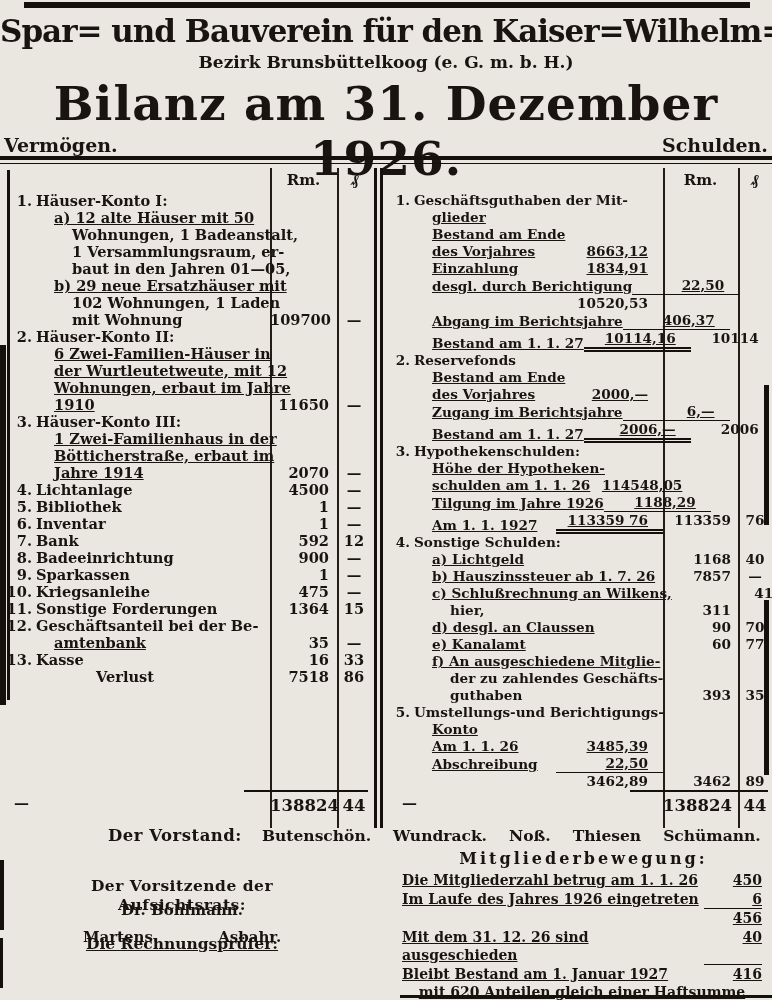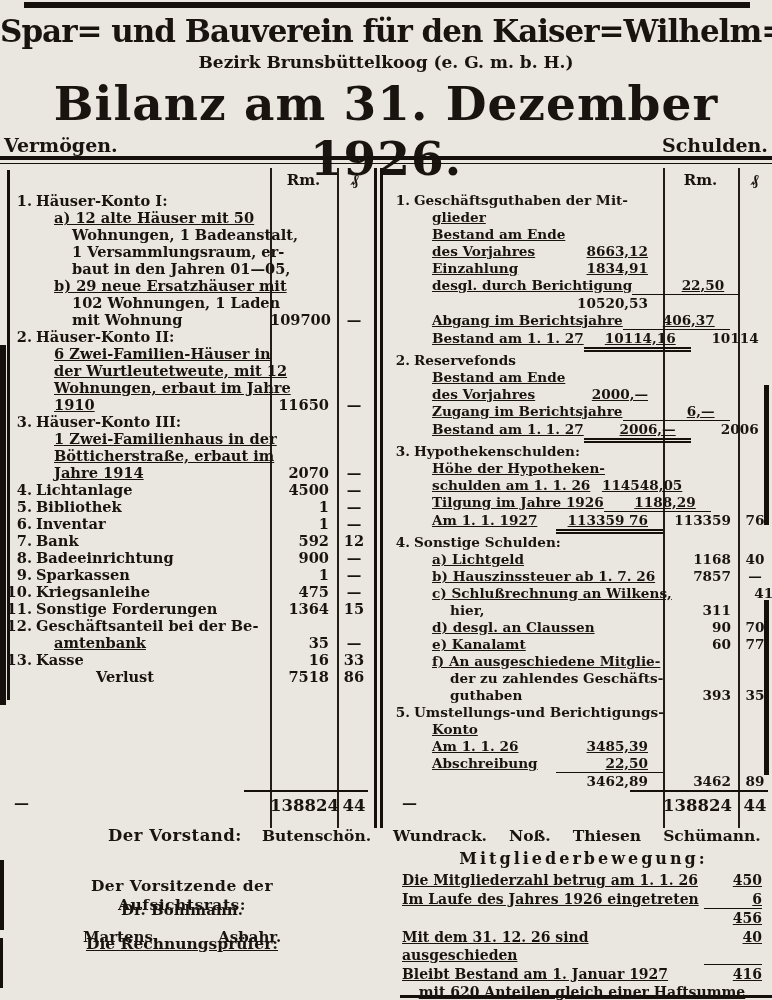--- a/index.html
+++ b/index.html
@@ -24,21 +24,21 @@
   .vl.thick{width:2.5px;background:#15100c;}
   .colhead{position:absolute;top:3px;font-size:15px;text-align:center;}
   .rows{position:absolute;font-size:14.6px;line-height:17px;}
   .rowsL{left:6px;top:24px;width:366px;}
   .rowsR{left:390px;top:24px;width:382px;font-size:13.6px;}
   .trow{display:grid;}
   .trow.l{grid-template-columns:30px 1fr 66px 36px;}
   .trow.r{grid-template-columns:24px 1fr 75px 34px;}
   .num{text-align:right;padding-right:4px;}
   .txt{white-space:nowrap;}
-  .trow.r .txt{display:flex;}
+  .trow.r .txt{display:flex;align-items:flex-end;}
   .ind1{padding-left:18px;text-decoration:underline;}
   .ind2{padding-left:36px;}
   .ind3{padding-left:60px;}
   .inl{margin-left:auto;min-width:92px;text-align:right;padding-right:15px;}
   .u1{border-bottom:1.6px solid #15100c;}
   .u2{border-bottom:5px double #15100c;}
   .rm{text-align:right;padding-right:7px;}
   .pf{text-align:center;}
   .totrule{position:absolute;height:2px;background:#15100c;}
   .fdash{position:absolute;font-size:15px;}

